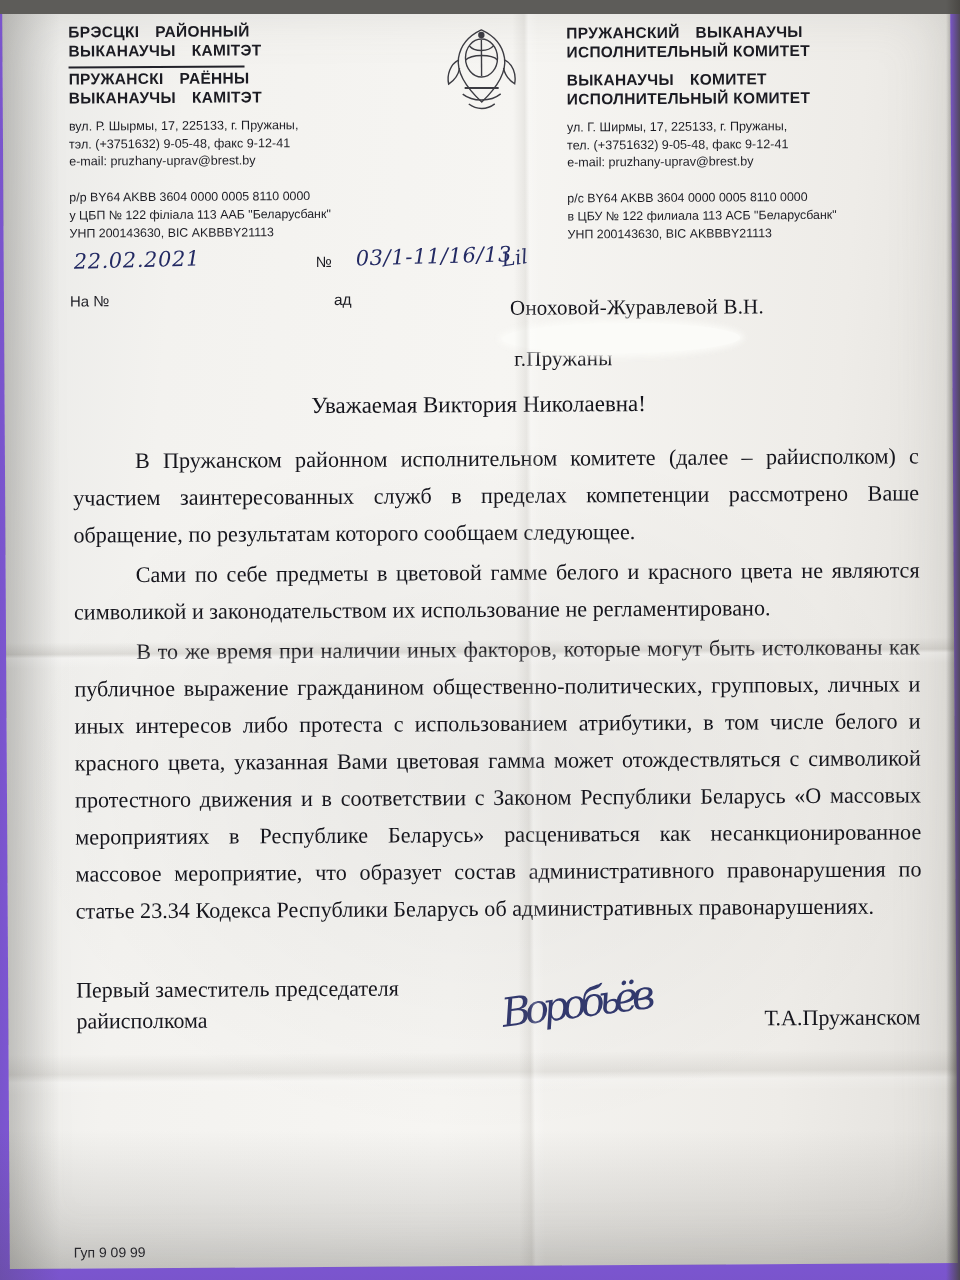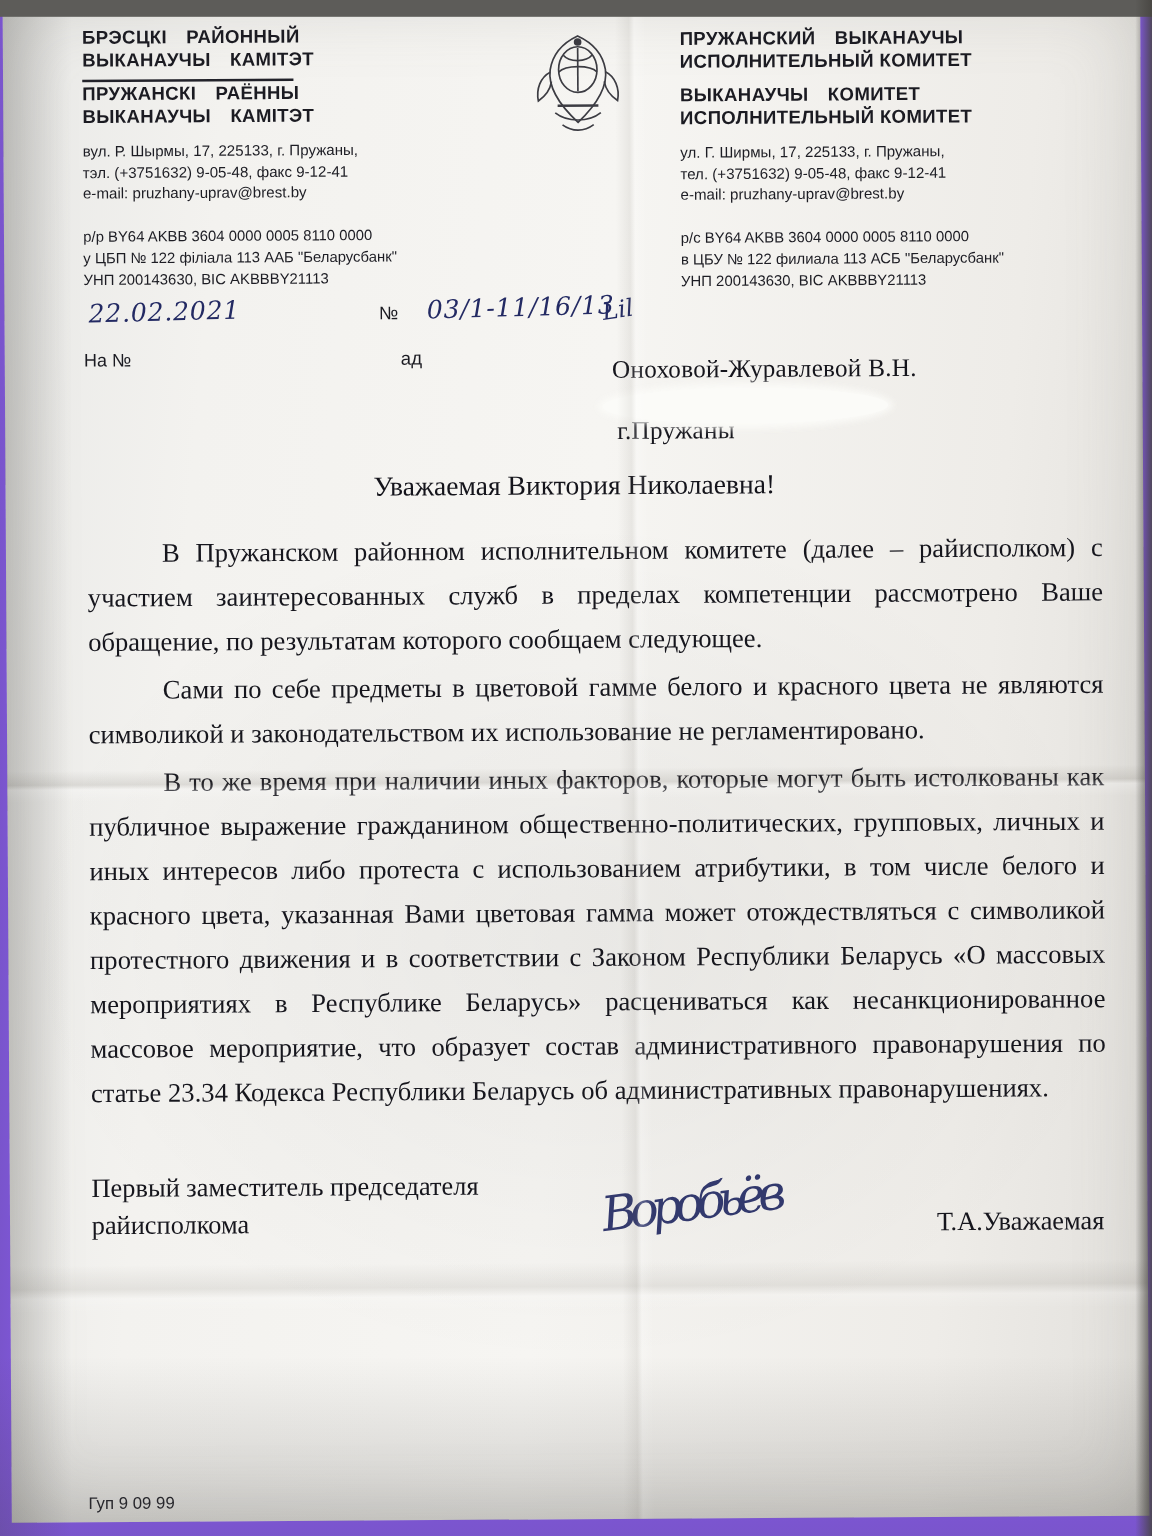--- a/index.html
+++ b/index.html
@@ -368,21 +368,21 @@
       <p>В Пружанском районном исполнительном комитете (далее – райисполком) с участием заинтересованных служб в пределах компетенции рассмотрено Ваше обращение, по результатам которого сообщаем следующее.</p>
       <p>Сами по себе предметы в  цветовой гамме белого и красного цвета не являются   символикой и законодательством их использование не регламентировано.</p>
       <p>В то же время при наличии иных факторов, которые могут быть истолкованы как публичное выражение гражданином общественно-политических, групповых, личных и иных интересов либо протеста  с использованием атрибутики, в том числе белого и красного цвета, указанная Вами цветовая гамма может отождествляться с символикой протестного движения и в соответствии с Законом Республики Беларусь «О массовых мероприятиях в Республике Беларусь» расцениваться как несанкционированное массовое мероприятие, что образует состав административного правонарушения по статье 23.34 Кодекса Республики Беларусь об административных правонарушениях.</p>
     </div>
 
     <div class="signblock">
       <div class="sign-post">
         <div>Первый заместитель председателя</div>
         <div>райисполкома</div>
       </div>
-      <div class="sign-name">Т.А.Уважаемая</div>
+      <div class="sign-name">Т.А.Пружанском</div>
     </div>
     <div class="signature">Воробьёв</div>
 
     <div class="footer">Гуп 9 09 99</div>
 
     <div class="crease h1"></div>
     <div class="crease h2"></div>
     <div class="crease v1"></div>
   </div>
 

